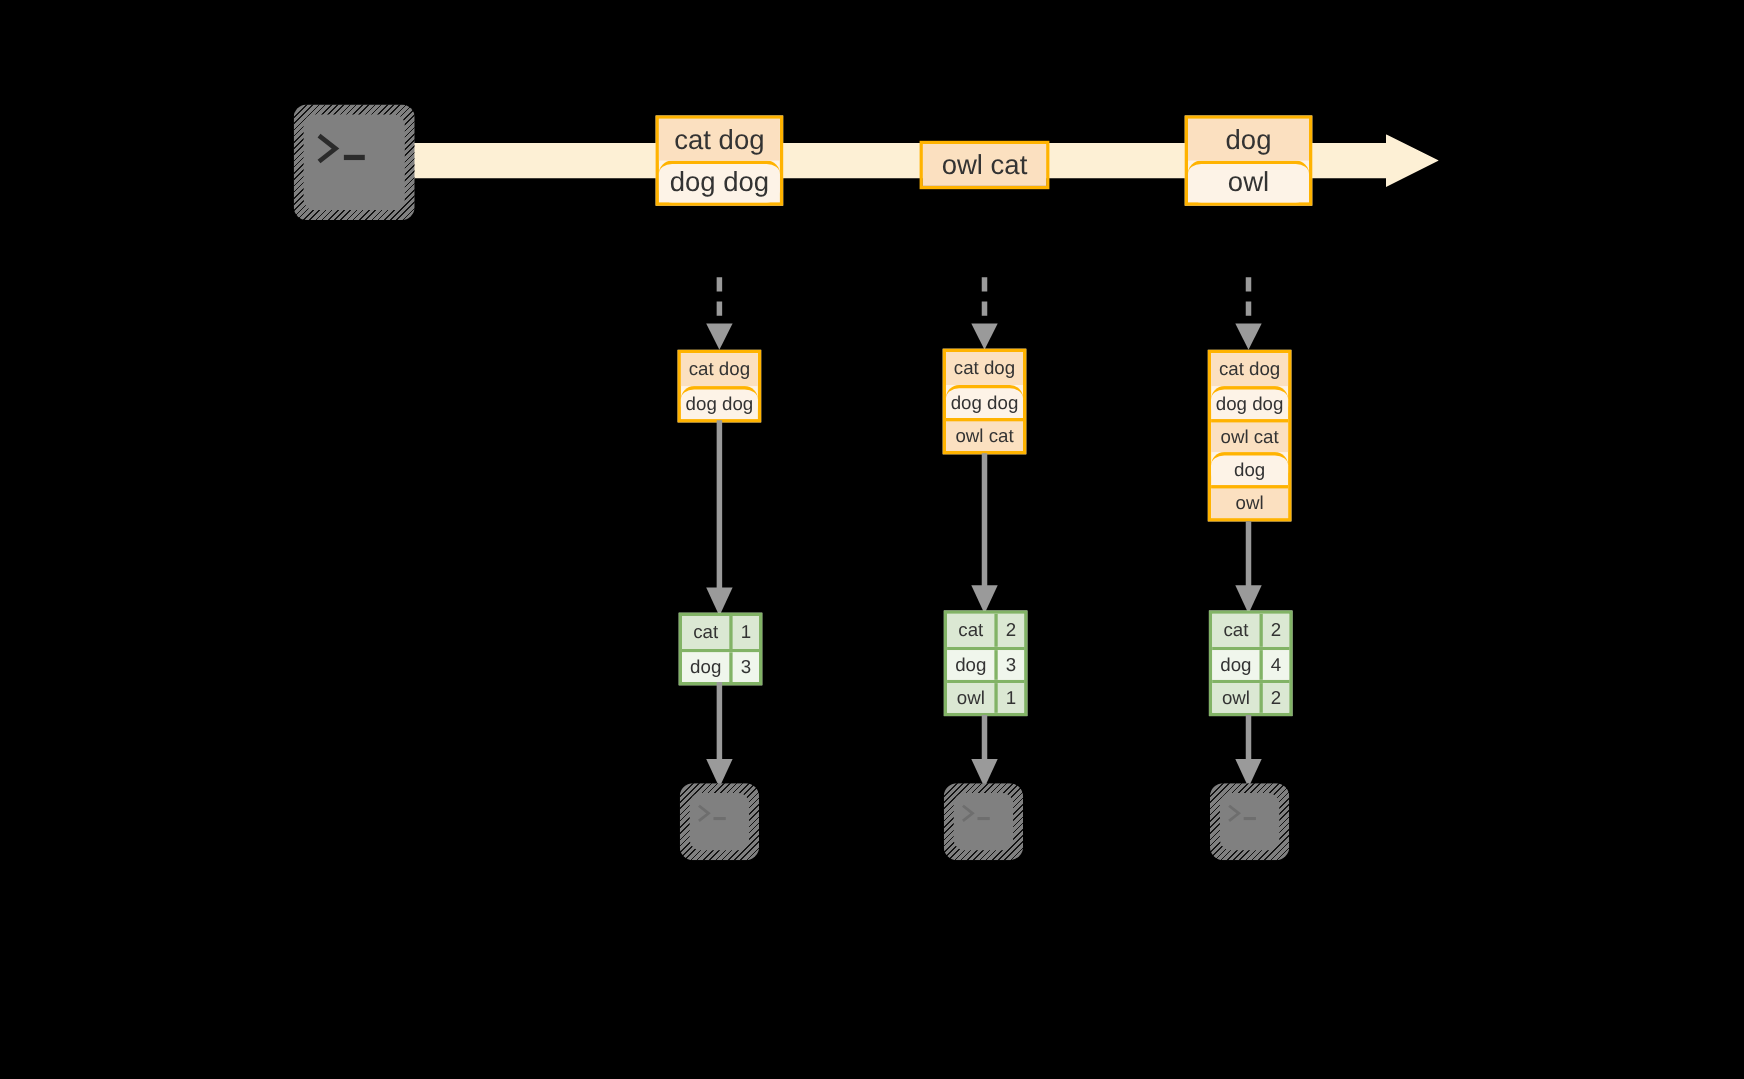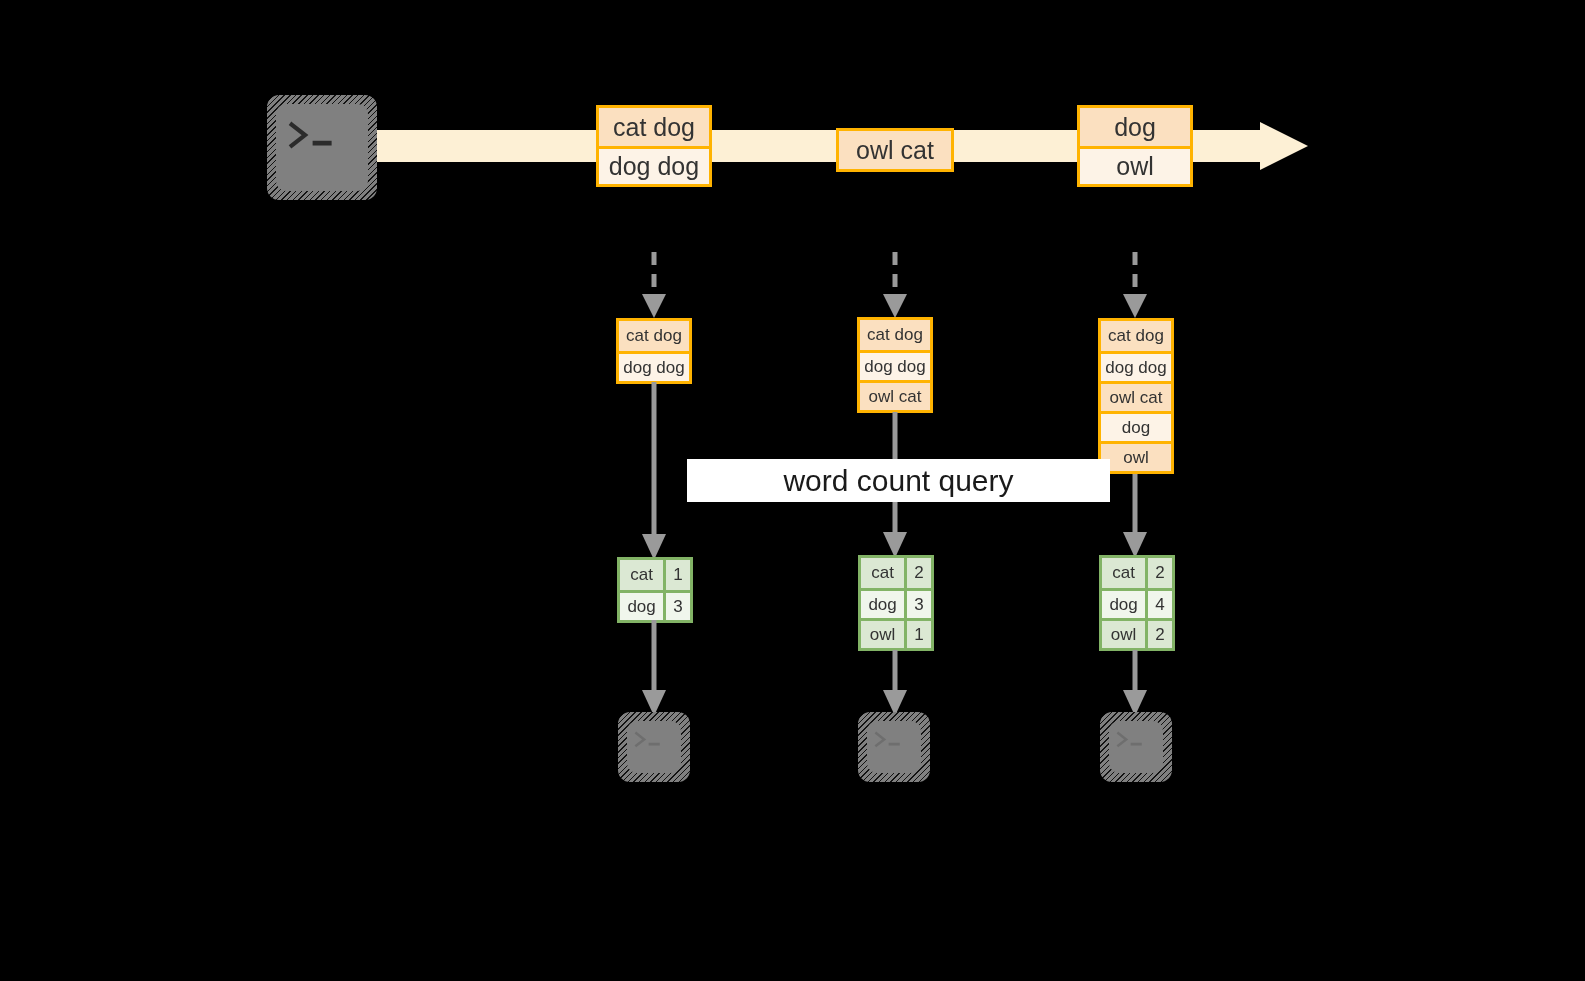--- a/index.html
+++ b/index.html
@@ -67,21 +67,21 @@
   }
   .orow {
     box-sizing: border-box;
     display: flex;
     align-items: center;
     justify-content: center;
     color: #333333;
     white-space: nowrap;
   }
   .orow.shade-a { background: #FBE0C0; }
-  .orow.shade-b { background: #FDF3E7; }
+  .orow.shade-b { background: #FDF3E7; border-radius: 12px; }
   .orow.divider { border-top: 3px solid #FFB300; }
 
   .top-box .orow {
     height: 38px;
     font-size: 25px;
   }
 
   
   .rbox .orow {
     height: 30px;
@@ -294,17 +294,14 @@
 
   <div class="terminal" style="left:1100px; top:712px; width:72px; height:70px;">
     <div class="terminal-inner">
       <svg viewBox="0 0 60 34">
         <path d="M6 5 L20 16 L6 27" fill="none" stroke="#6e6e6e" stroke-width="4.5" stroke-linecap="square"></path>
         <rect x="28" y="22" width="20" height="5" fill="#6e6e6e"></rect>
       </svg>
     </div>
   </div>
 
-  <div class="label-band">
-    <span class="label-band-text">word count query</span>
-  </div>
 
 </div>
 
 </body></html>

